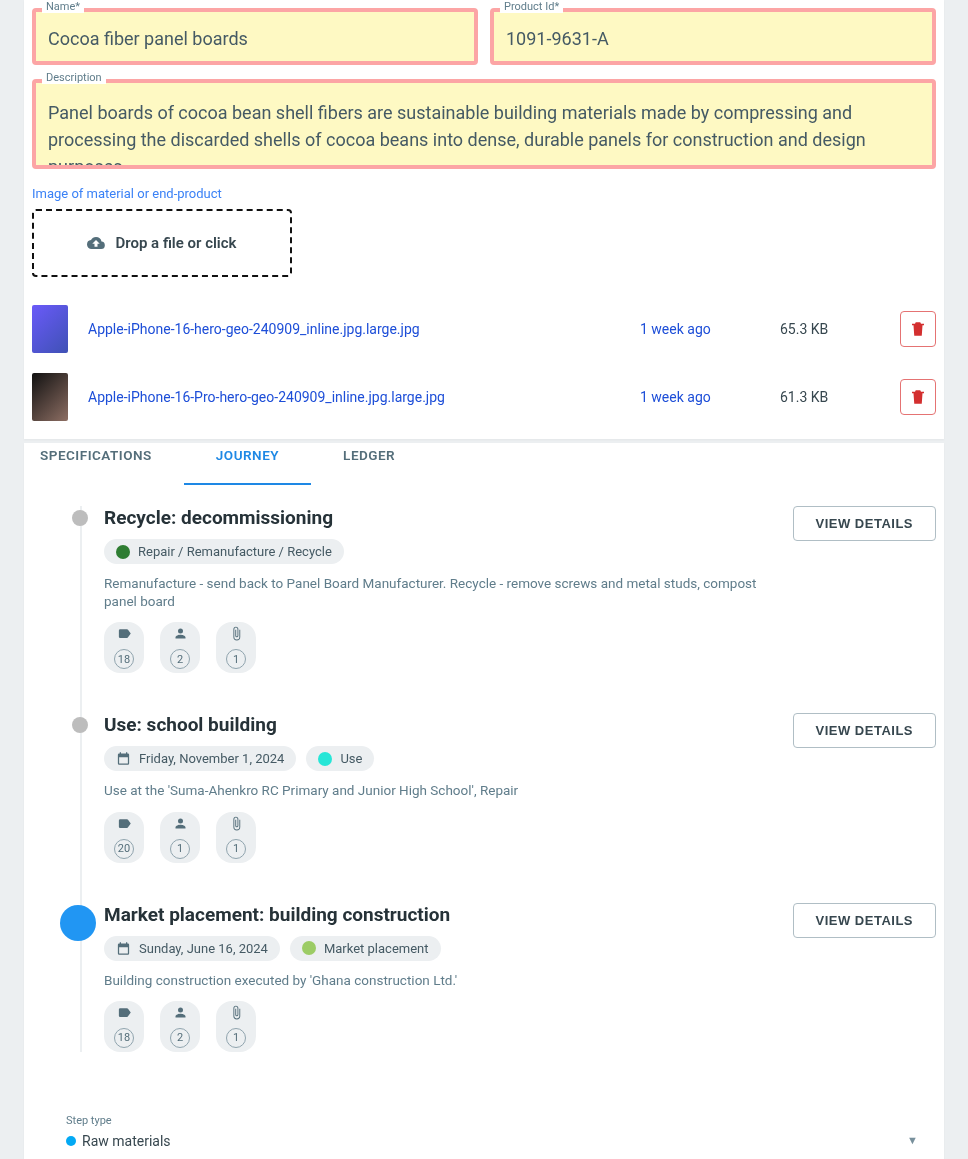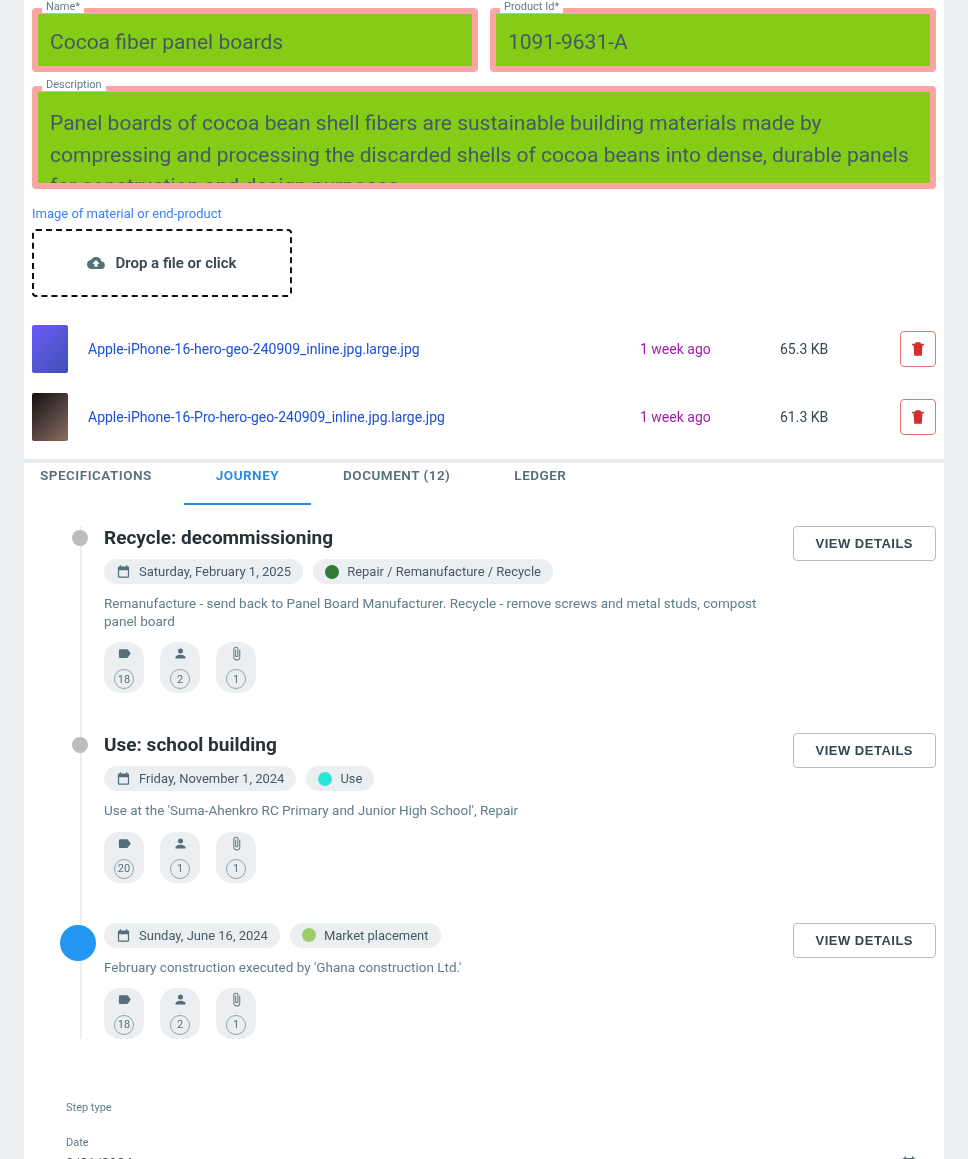--- a/index.html
+++ b/index.html
@@ -15,26 +15,26 @@
     border-radius: 0;
     padding: 8px;
     margin-bottom: 4px;
     box-shadow: 0 1px 2px rgba(0,0,0,0.04);
   }
   .form-row { display: flex; gap: 12px; margin-bottom: 14px; }
   .form-row .field { flex: 1; }
   .field { position: relative; }
   .field input, .field textarea, .field .input-like {
     width: 100%;
-    border: 6px solid #fca5a5;
+    border: 4px solid #fca5a5;
     border-radius: 4px;
     padding: 16px 12px 12px 12px;
-    font-size: 21px;
+    font-size: 18px;
     color: #455a64;
-    background: #84cc16;
+    background: #fef9c3;
     font-family: inherit;
     resize: none;
   }
   .field textarea { min-height: 88px; line-height: 1.5; }
   .float-label {
     position: absolute;
     top: -8px;
     left: 10px;
     background: #fff;
     padding: 0 4px;
@@ -64,21 +64,21 @@
     display: flex;
     align-items: center;
     gap: 20px;
     padding: 10px 0;
   }
   .file-thumb {
     width: 36px; height: 48px; border-radius: 2px;
     display: flex; align-items: center; justify-content: center;
   }
   .file-name { flex: 1; font-size: 14px; color: #1d4ed8; }
-  .file-when { width: 120px; color: #a21caf; font-size: 14px; }
+  .file-when { width: 120px; color: #1d4ed8; font-size: 14px; }
   .file-size { width: 100px; color: #37474f; font-size: 14px; }
   .del-btn {
     width: 36px; height: 36px; border: 1px solid #e57373; border-radius: 4px;
     background: #fff; display: flex; align-items: center; justify-content: center;
     cursor: pointer;
   }
   .del-btn svg { fill: #d32f2f; }
 
   .tabs { display: flex; gap: 0; border-bottom: 1px solid transparent; margin: -24px -24px 20px; padding: 0; }
   .tab {
@@ -197,38 +197,31 @@
           </svg>
         </button>
       </div>
     </div>
 </div>
 
 <div class="card">
   <div class="tabs">
     <div class="tab">SPECIFICATIONS</div>
     <div class="tab active">JOURNEY</div>
-    <div class="tab">DOCUMENT (12)</div>
     <div class="tab">LEDGER</div>
   </div>
 
   <div class="timeline" id="timeline">
       <div class="tl-item">
         <span class="tl-dot"></span>
         <div class="tl-head">
           <div style="flex:1;">
             <div class="tl-title">Recycle: decommissioning</div>
             <div class="tl-meta">
               <span class="chip">
-                <svg class="icon-small" viewBox="0 0 24 24">
-                  <path d="M19 4h-1V2h-2v2H8V2H6v2H5a2 2 0 0 0-2 2v14a2 2 0 0 0 2 2h14a2 2 0 0 0 2-2V6a2 2 0 0 0-2-2zm0 16H5V10h14v10z"></path>
-                </svg>
-                <span>Saturday, February 1, 2025</span>
-              </span>
-              <span class="chip">
                 <span class="status-dot" style="background:#2e7d32"></span>
                 <span>Repair / Remanufacture / Recycle</span>
               </span>
             </div>
             <div class="tl-desc">Remanufacture - send back to Panel Board Manufacturer. Recycle - remove screws and metal studs, compost panel board</div>
             <div class="tl-counts">
               <span class="count-chip">
                 <svg class="icon-small" viewBox="0 0 24 24">
                   <path d="M17.63 5.84A2 2 0 0 0 16 5H5a2 2 0 0 0-2 2v10a2 2 0 0 0 2 2h11a2 2 0 0 0 1.63-.84L22 12l-4.37-6.16z"></path>
                 </svg>
@@ -290,33 +283,34 @@
               </span>
             </div>
           </div>
           <button class="detail-btn">VIEW DETAILS</button>
         </div>
       </div>
       <div class="tl-item">
         <span class="tl-dot big"></span>
         <div class="tl-head">
           <div style="flex:1;">
+            <div class="tl-title">Market placement: building construction</div>
             <div class="tl-meta">
               <span class="chip">
                 <svg class="icon-small" viewBox="0 0 24 24">
                   <path d="M19 4h-1V2h-2v2H8V2H6v2H5a2 2 0 0 0-2 2v14a2 2 0 0 0 2 2h14a2 2 0 0 0 2-2V6a2 2 0 0 0-2-2zm0 16H5V10h14v10z"></path>
                 </svg>
                 <span>Sunday, June 16, 2024</span>
               </span>
               <span class="chip">
                 <span class="status-dot" style="background:#9ccc65"></span>
                 <span>Market placement</span>
               </span>
             </div>
-            <div class="tl-desc">February construction executed by 'Ghana construction Ltd.'</div>
+            <div class="tl-desc">Building construction executed by 'Ghana construction Ltd.'</div>
             <div class="tl-counts">
               <span class="count-chip">
                 <svg class="icon-small" viewBox="0 0 24 24">
                   <path d="M17.63 5.84A2 2 0 0 0 16 5H5a2 2 0 0 0-2 2v10a2 2 0 0 0 2 2h11a2 2 0 0 0 1.63-.84L22 12l-4.37-6.16z"></path>
                 </svg>
                 <span class="num">18</span>
               </span>
               <span class="count-chip">
                 <svg class="icon-small" viewBox="0 0 24 24">
                   <path d="M12 12a4 4 0 1 0-4-4 4 4 0 0 0 4 4zm0 2c-2.67 0-8 1.34-8 4v2h16v-2c0-2.66-5.33-4-8-4z"></path>
@@ -333,20 +327,24 @@
           </div>
           <button class="detail-btn">VIEW DETAILS</button>
         </div>
       </div>
     </div>
 
   <div class="new-step">
     <div class="form-row">
       <div style="flex:1;">
         <span class="small-label">Step type</span>
+        <div class="input-like select-like">
+          <span><span class="dot-color-raw"></span><span>Raw materials</span></span>
+          <span class="select-arrow">▼</span>
+        </div>
       </div>
       <div style="flex:1;">
         <span class="small-label">Date</span>
         <div class="input-like date-input">
           <span>9/21/2024</span>
           <svg class="icon-svg" viewBox="0 0 24 24">
               <path d="M19 4h-1V2h-2v2H8V2H6v2H5a2 2 0 0 0-2 2v14a2 2 0 0 0 2 2h14a2 2 0 0 0 2-2V6a2 2 0 0 0-2-2zm0 16H5V10h14v10zM5 8V6h14v2H5z"></path>
             </svg>
         </div>
       </div>

